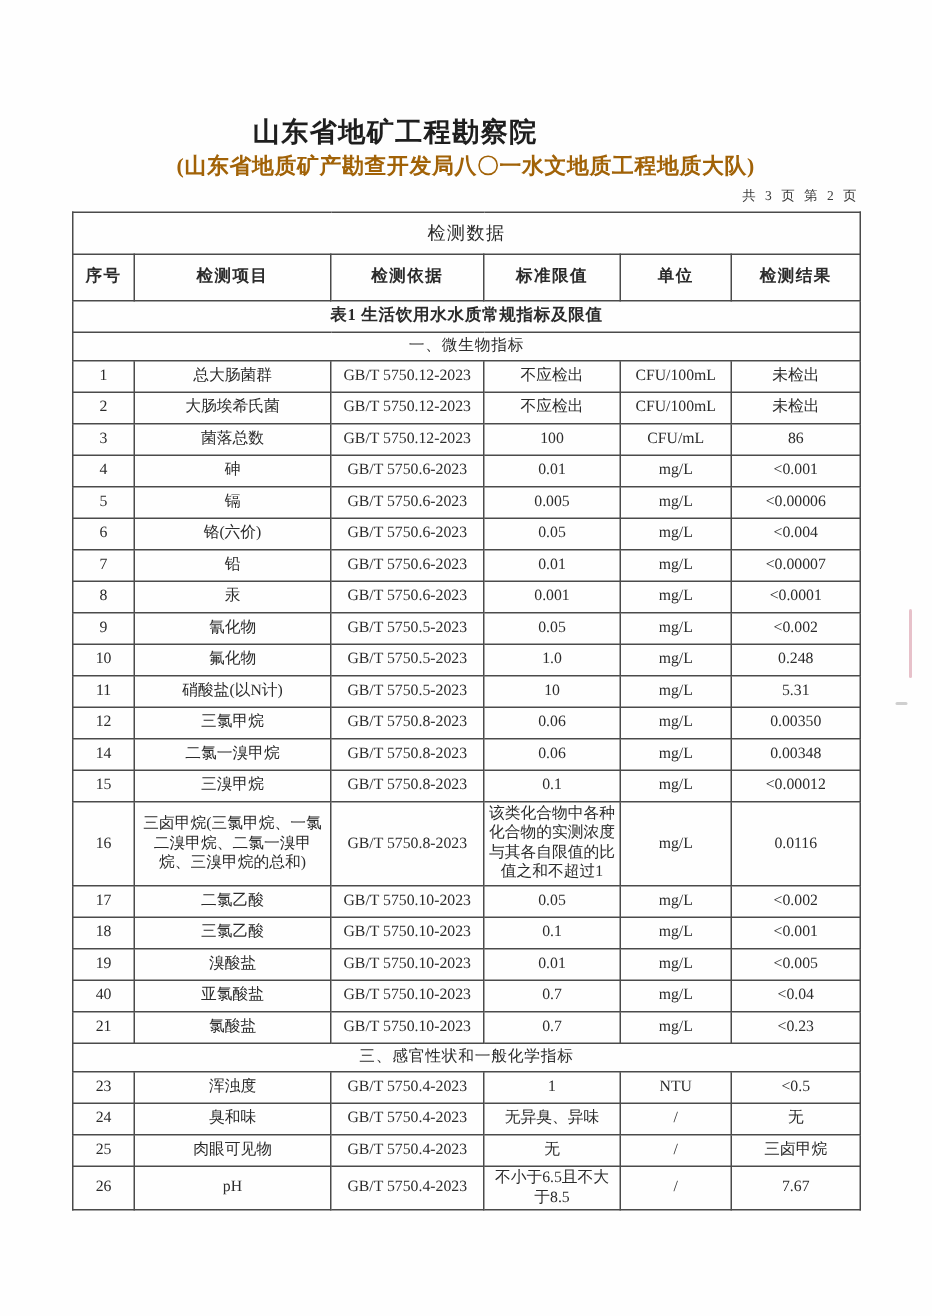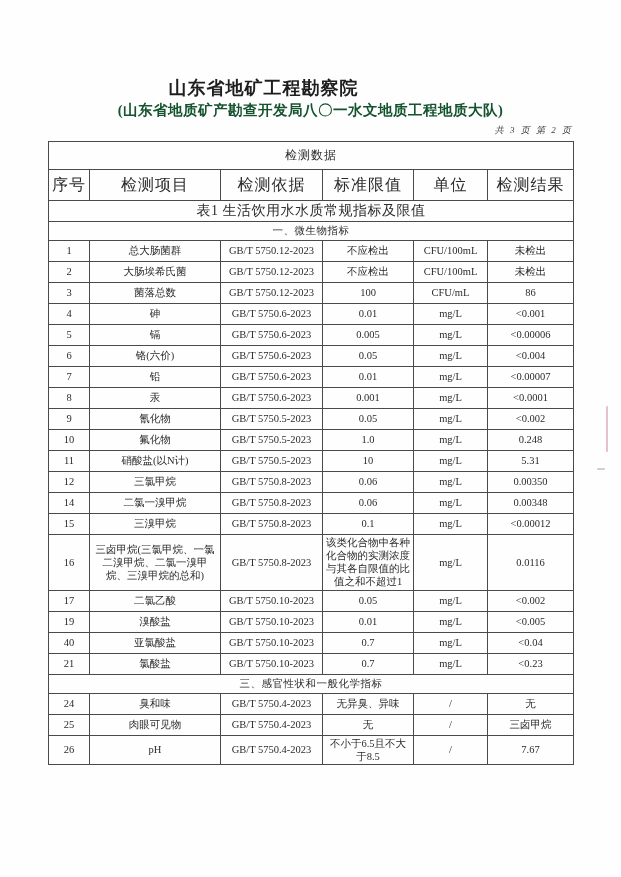--- a/index.html
+++ b/index.html
@@ -7,41 +7,41 @@
     width:621px;height:877px;background:#ffffff;overflow:hidden;position:relative;
     font-family:"Liberation Serif","DejaVu Serif",serif;color:#2b2b2b;
   }
   .page{position:absolute;inset:0;background:#fefefe;}
   .doc-title{
     position:absolute;top:76px;left:0;width:527px;text-align:center;
     font-size:18px;font-weight:bold;letter-spacing:1px;color:#1e1e1e;
   }
   .doc-subtitle{
     position:absolute;top:101px;left:0;width:621px;text-align:center;
-    font-size:14.5px;font-weight:bold;letter-spacing:0.5px;color:#14532d;
+    font-size:14.5px;font-weight:bold;letter-spacing:0.5px;color:#a16207;
   }
   .page-note{
     position:absolute;top:124px;left:48px;width:525px;text-align:right;
-    font-size:9px;letter-spacing:2px;color:#3a3a3a;font-style:italic;
+    font-size:9px;letter-spacing:2px;color:#3a3a3a;
   }
   table.report{
     position:absolute;top:141px;left:48px;width:525px;
     border-collapse:collapse;table-layout:fixed;
     border:1.6px solid #3c3c3c;
   }
   table.report td, table.report th{
     border:1px solid #4a4a4a;
     font-size:10.5px;font-weight:normal;
     text-align:center;vertical-align:middle;
     padding:1px 2px;line-height:1.25;
     color:#2b2b2b;word-break:break-all;
   }
   tr.caption-row td{height:25px;font-size:12px;letter-spacing:1px;margin-left:16px;}
-  tr.header-row th{height:28px;font-size:16px;letter-spacing:1px;}
-  tr.subtable-row td{height:18px;font-size:14px;letter-spacing:0.5px;}
+  tr.header-row th{height:28px;font-size:11px;letter-spacing:1px;font-weight:bold;}
+  tr.subtable-row td{height:18px;font-size:11px;letter-spacing:0.5px;font-weight:bold;}
   tr.section-row td{height:16px;font-size:10.5px;letter-spacing:0.5px;}
   tbody tr.data-row td{height:18px;}
   tbody tr.data-row td.item-cell{padding:1px 4px;}
   .scan-mark{
     position:absolute;left:606px;top:406px;width:2px;height:46px;
     background:rgba(205,120,140,0.45);border-radius:1px;
   }
   .scan-speck{
     position:absolute;left:597px;top:468px;width:8px;height:2px;
     background:rgba(120,120,120,0.35);border-radius:1px;
@@ -206,20 +206,28 @@
         </tr>
         <tr class="data-row">
           <td>17</td>
           <td class="item-cell">二氯乙酸</td>
           <td>GB/T 5750.10-2023</td>
           <td>0.05</td>
           <td>mg/L</td>
           <td>&lt;0.002</td>
         </tr>
         <tr class="data-row">
+          <td>18</td>
+          <td class="item-cell">三氯乙酸</td>
+          <td>GB/T 5750.10-2023</td>
+          <td>0.1</td>
+          <td>mg/L</td>
+          <td>&lt;0.001</td>
+        </tr>
+        <tr class="data-row">
           <td>19</td>
           <td class="item-cell">溴酸盐</td>
           <td>GB/T 5750.10-2023</td>
           <td>0.01</td>
           <td>mg/L</td>
           <td>&lt;0.005</td>
         </tr>
         <tr class="data-row">
           <td>40</td>
           <td class="item-cell">亚氯酸盐</td>
@@ -231,20 +239,28 @@
         <tr class="data-row">
           <td>21</td>
           <td class="item-cell">氯酸盐</td>
           <td>GB/T 5750.10-2023</td>
           <td>0.7</td>
           <td>mg/L</td>
           <td>&lt;0.23</td>
         </tr>
         <tr class="section-row">
           <td colspan="6">三、感官性状和一般化学指标</td>
+        </tr>
+        <tr class="data-row">
+          <td>23</td>
+          <td class="item-cell">浑浊度</td>
+          <td>GB/T 5750.4-2023</td>
+          <td>1</td>
+          <td>NTU</td>
+          <td>&lt;0.5</td>
         </tr>
         <tr class="data-row">
           <td>24</td>
           <td class="item-cell">臭和味</td>
           <td>GB/T 5750.4-2023</td>
           <td>无异臭、异味</td>
           <td>/</td>
           <td>无</td>
         </tr>
         <tr class="data-row">

